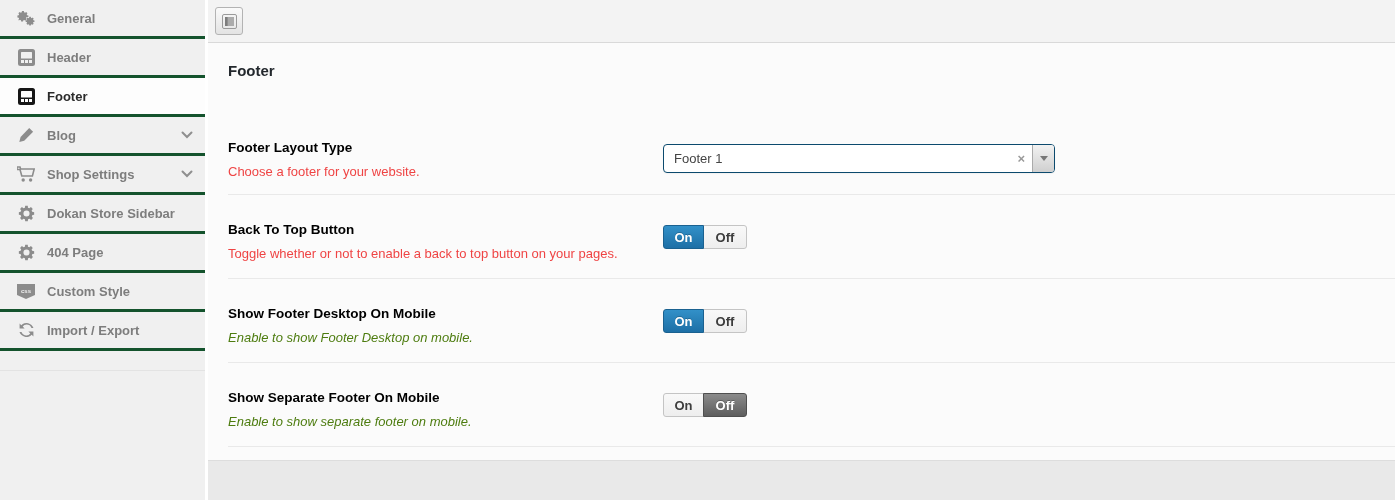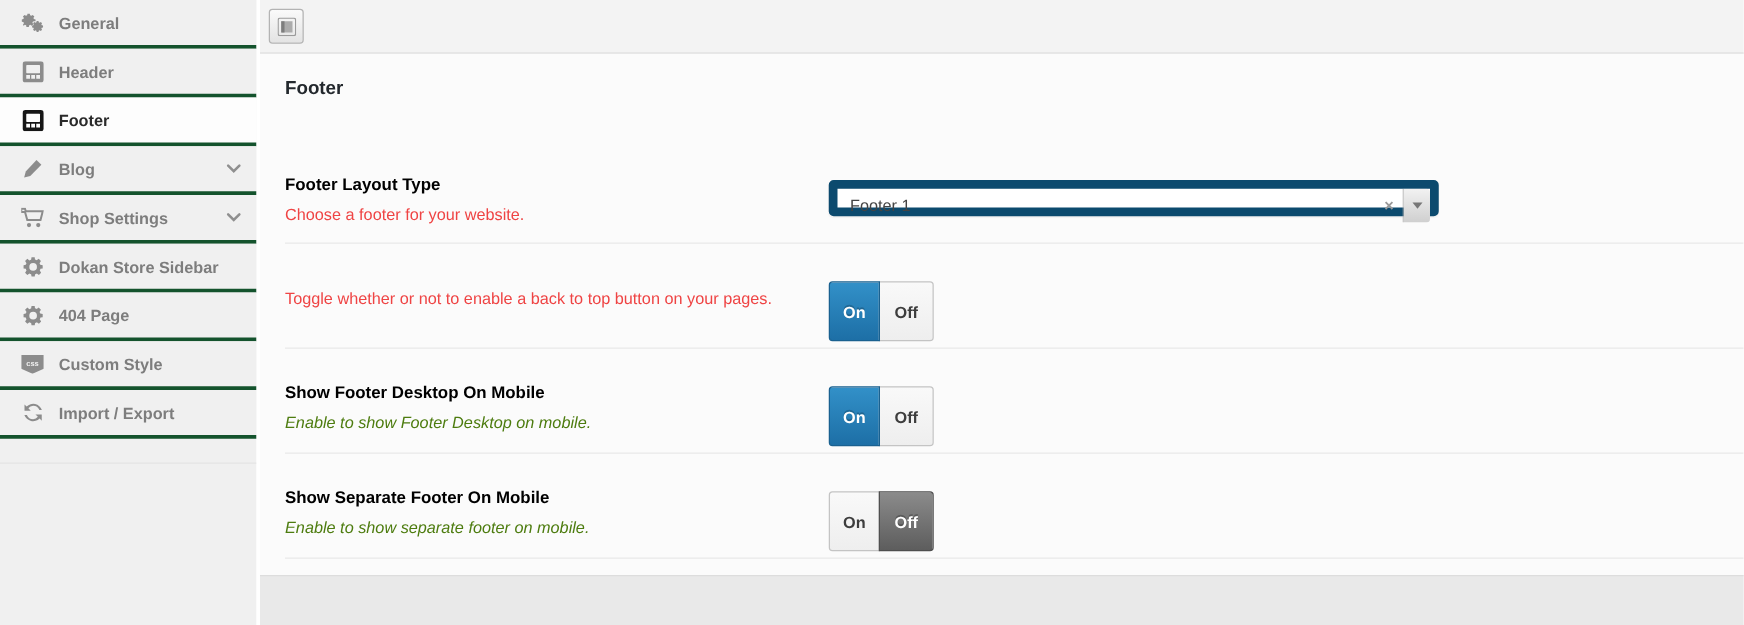--- a/index.html
+++ b/index.html
@@ -40,36 +40,36 @@
   .row-1 { padding:36px 0 0 0; height:91px; }
   .row-t { padding:27px 0 0 0; height:84px; }
   .f-label { font-size:13.5px; font-weight:bold; color:#000000; }
   .f-desc { font-size:13px; color:#ef4444; margin-top:9px; }
   .f-desc.italic { font-style:italic; color:#4d7c0f; }
   .field { position:absolute; left:435px; }
   .row-1 .field { top:40px; }
   .row-t .field { top:30px; }
 
   
-  .select2 { width:488px; height:29px; border:7px solid #0c4a6e; border-radius:4px;
+  .select2 { width:392px; height:29px; border:1px solid #0c4a6e; border-radius:4px;
              background:#fff; position:relative; cursor:pointer;
              box-shadow:0 1px 1px rgba(0,0,0,0.04); }
   .sel-text { display:block; line-height:27px; padding-left:10px; font-size:13px; color:#444; }
   .sel-clear { position:absolute; right:29px; top:0; line-height:27px; font-size:13px;
                font-weight:bold; color:#999; cursor:pointer; }
   .sel-arrow { position:absolute; right:0; top:0; width:22px; height:27px;
                border-left:1px solid #aaa; border-radius:0 3px 3px 0;
                background:linear-gradient(#f2f2f2,#cfcfcf);
                display:flex; align-items:center; justify-content:center; cursor:pointer; }
   .tri { width:0; height:0; border-left:4px solid transparent; border-right:4px solid transparent;
          border-top:5px solid #777; }
 
   
   .toggle { display:inline-flex; }
-  .toggle button { height:48px; font-family:inherit; font-size:13px; font-weight:bold;
+  .toggle button { height:24px; font-family:inherit; font-size:13px; font-weight:bold;
                    border:1px solid #c4c4c4; cursor:pointer;
                    background:linear-gradient(#f9f9f9,#eeeeee); color:#3d3d3d; }
   .toggle .t-on  { width:41px; border-radius:3px 0 0 3px; }
   .toggle .t-off { width:44px; border-radius:0 3px 3px 0; margin-left:-1px; }
   .toggle.on-active .t-on { background:linear-gradient(#3290c8,#1d6fa6); border-color:#1a6190;
                             color:#fff; position:relative; z-index:1;
                             text-shadow:0 -1px 0 rgba(0,0,0,0.2); }
   .toggle.off-active .t-off { background:linear-gradient(#8b8b8b,#5d5d5d); border-color:#4f4f4f;
                               color:#fff; position:relative; z-index:1;
                               text-shadow:0 -1px 0 rgba(0,0,0,0.25); }
@@ -212,20 +212,21 @@
           <span class="sel-text">Footer 1</span>
           <span class="sel-clear">×</span>
           <span class="sel-arrow">
               <span class="tri"></span>
             </span>
         </div>
       </div>
     </div>
 
     <div class="field-row row-t">
+      <div class="f-label">Back To Top Button</div>
       <div class="f-desc">Toggle whether or not to enable a back to top button on your pages.</div>
       <div class="field">
         <div class="toggle on-active">
           <button class="t-on">On</button>
           <button class="t-off">Off</button>
         </div>
       </div>
     </div>
 
     <div class="field-row row-t">

